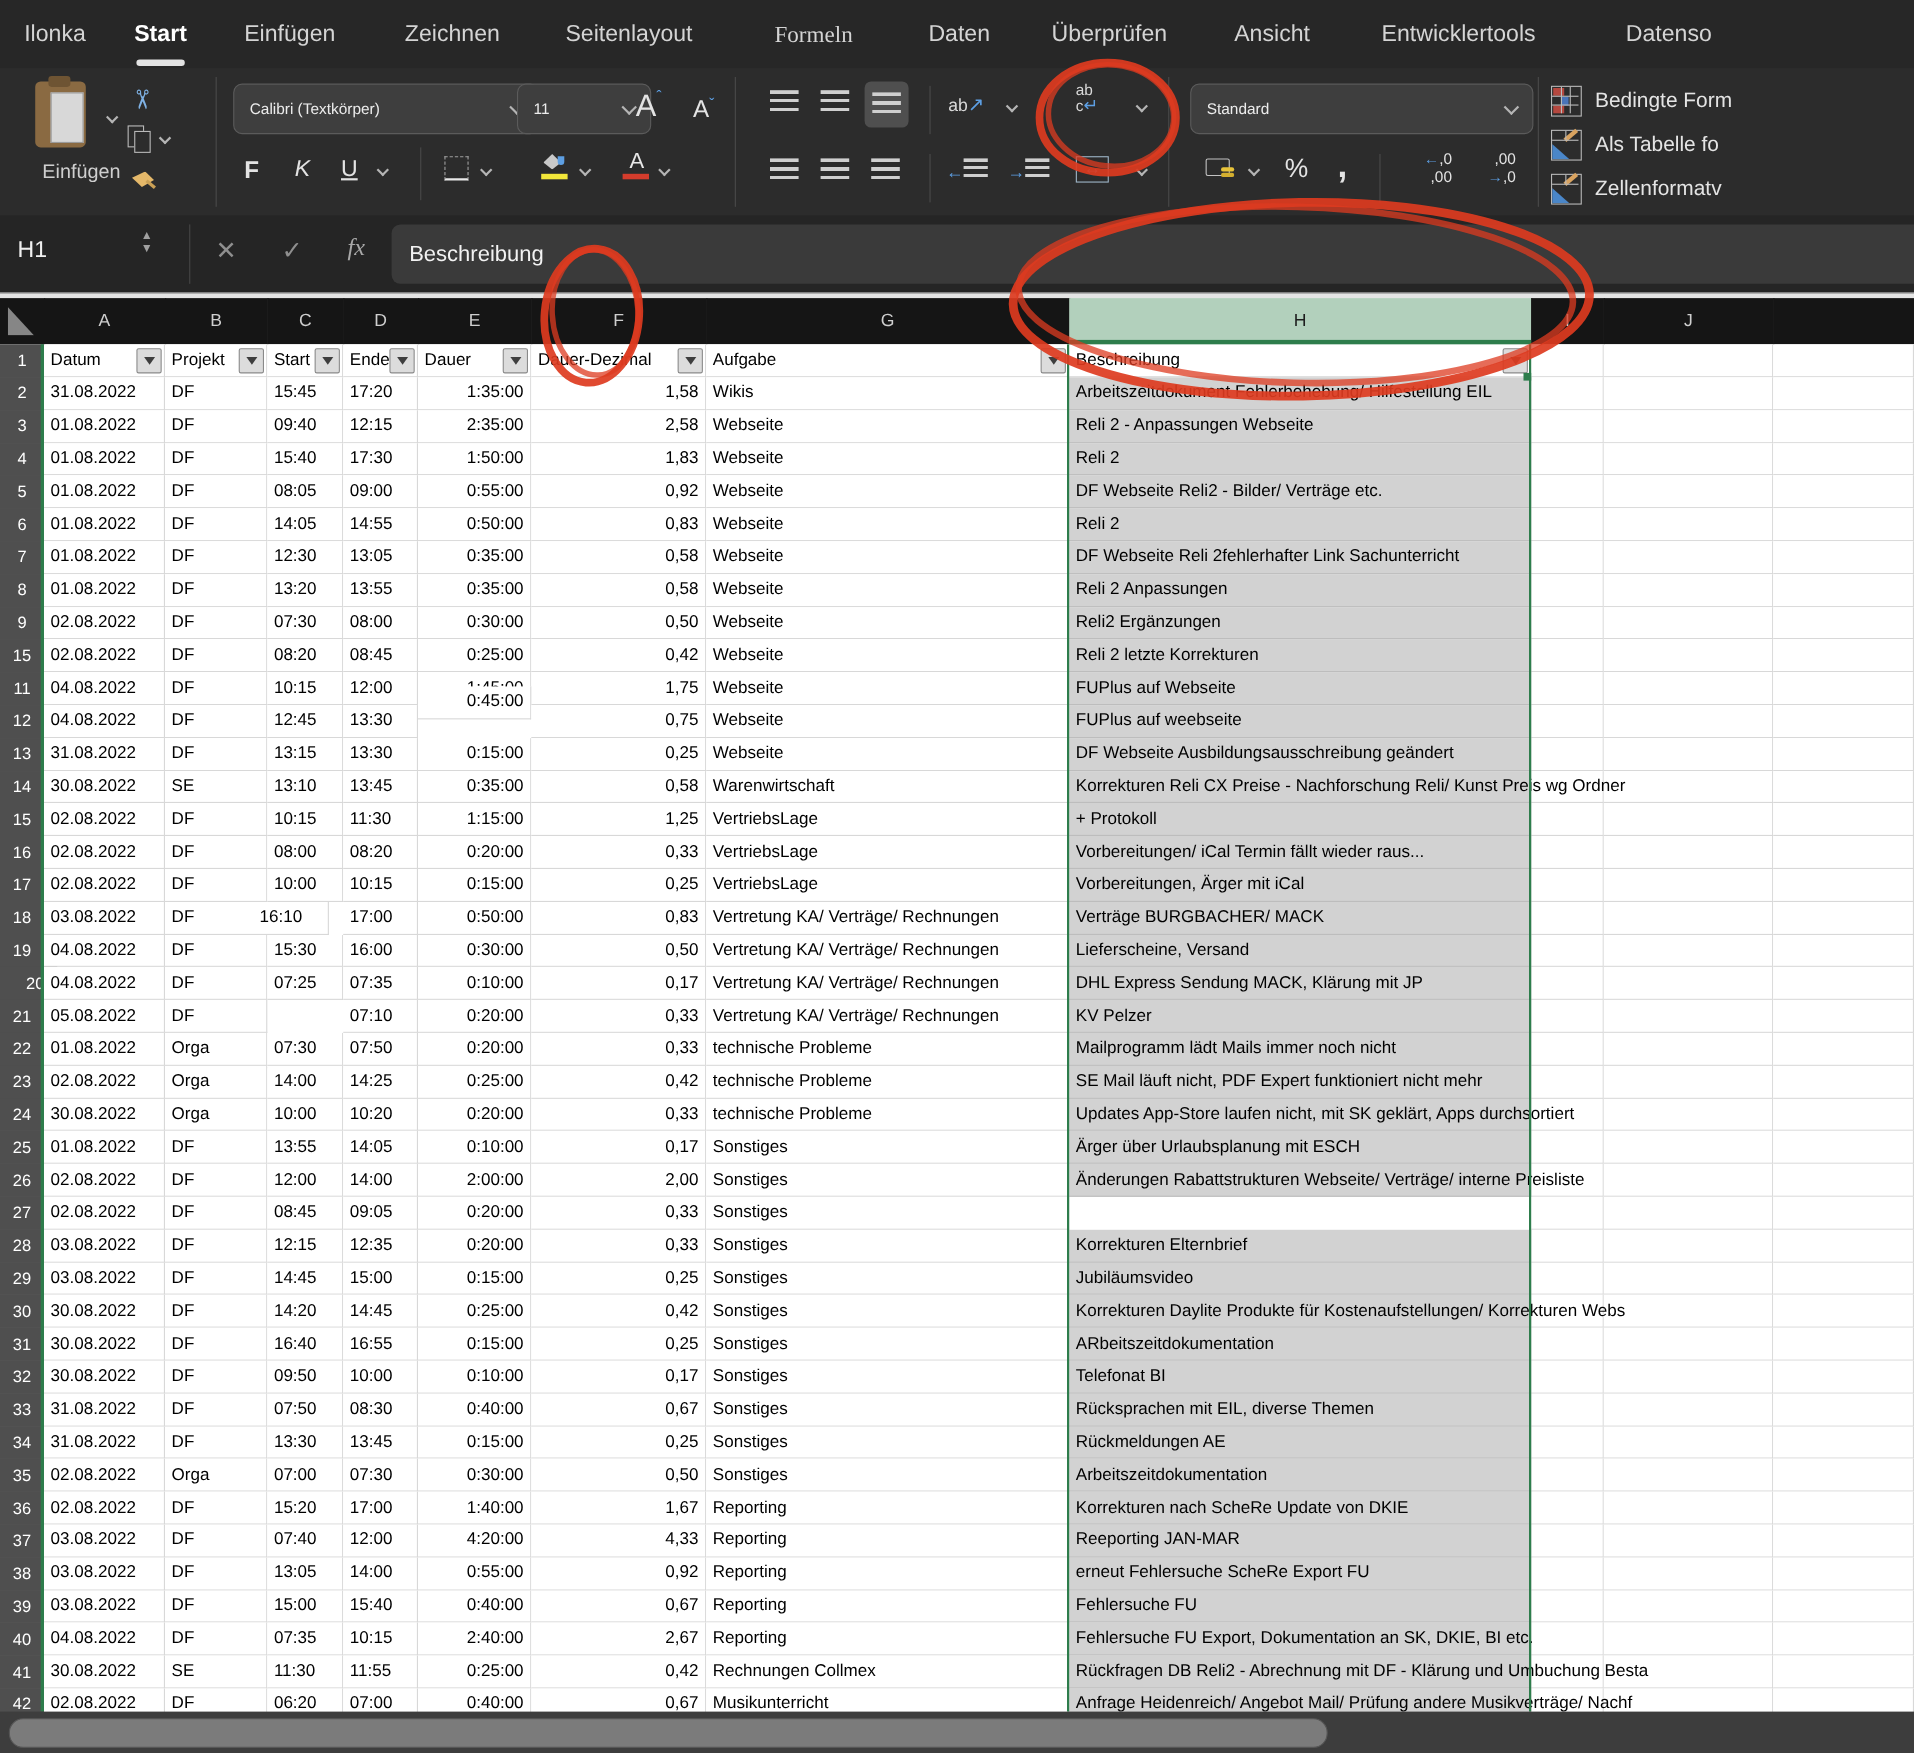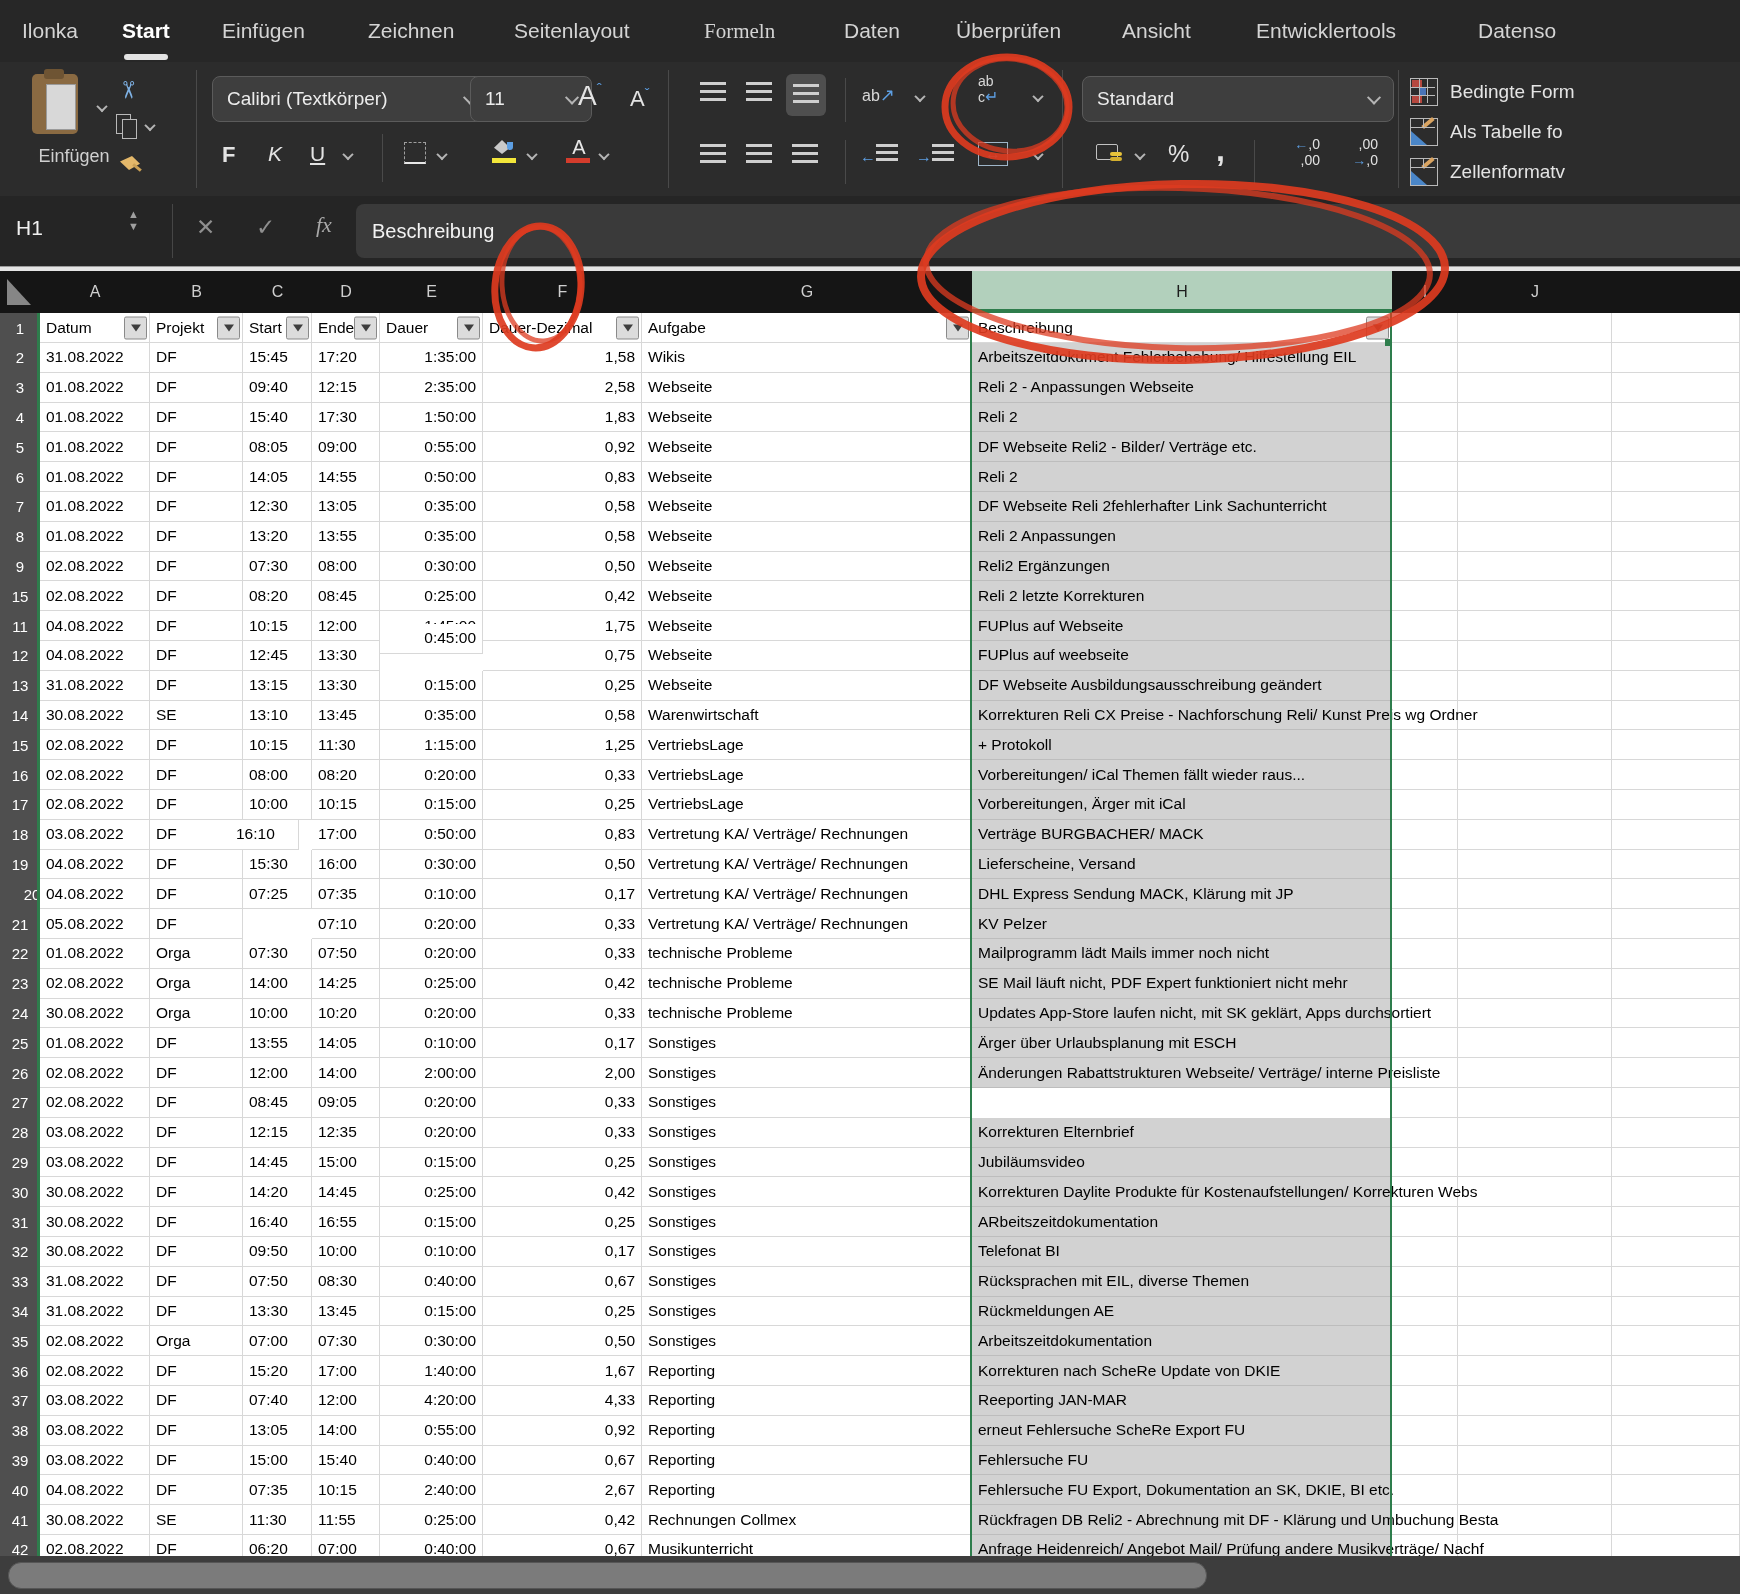--- a/index.html
+++ b/index.html
@@ -13,21 +13,21 @@
   .menutab.active{color:#fff;font-weight:bold;}
   .menutab.active::after{content:"";position:absolute;left:2px;right:2px;bottom:2px;height:6px;
            border-radius:4px;background:#e3e3e3;}
   
   #ribbon{position:absolute;left:0;top:62px;width:1740px;height:134px;background:#2c2c2c;}
   .rdiv{position:absolute;top:8px;width:1px;height:118px;background:#4a4a4a;}
   .rlabel{color:#e4e4e4;font-size:19px;white-space:nowrap;}
   .chev{display:inline-block;width:8px;height:8px;border-right:2px solid #b5b5b5;
         border-bottom:2px solid #b5b5b5;transform:rotate(45deg) translate(-1px,-1px);}
   .selbox{position:absolute;background:#3e3e3e;border:1px solid #5b5b5b;border-radius:8px;
-        display:flex;align-items:center;color:#ececec;font-size:19px;padding:0 14px;}
+        display:flex;align-items:center;color:#ececec;font-size:14px;padding:0 14px;}
   .selbox .chev{margin-left:auto;}
   .glyphbtn{position:absolute;color:#e3e3e3;cursor:default;}
   .bars{display:inline-block;width:26px;height:22px;
         background:repeating-linear-gradient(#cfcfcf 0 3px,transparent 3px 8px);}
   .barsS{display:inline-block;width:22px;height:18px;
         background:repeating-linear-gradient(#cfcfcf 0 3px,transparent 3px 7px);}
   .blue{color:#5d9fe3;}
   .icon-grid{display:inline-block;width:26px;height:26px;border:1px solid #b9b9b9;position:relative;}
   
   #fbar{position:absolute;left:0;top:196px;width:1740px;height:70px;background:#252525;}
@@ -704,21 +704,21 @@
       <div class="cell right" style="left: 380px; top: 489.2px; width: 103px; height: 29.8px;">
         <span>0:20:00</span>
       </div>
       <div class="cell right" style="left: 483px; top: 489.2px; width: 159px; height: 29.8px;">
         <span>0,33</span>
       </div>
       <div class="cell" style="left: 642px; top: 489.2px; width: 330px; height: 29.8px;">
         <span>VertriebsLage</span>
       </div>
       <div class="cell hcol" style="left: 972px; top: 489.2px; width: 420px; height: 29.8px;">
-        <span class="txt">Vorbereitungen/ iCal Themen fällt wieder raus...</span>
+        <span class="txt">Vorbereitungen/ iCal Termin fällt wieder raus...</span>
       </div>
       <div class="cell" style="left: 1392px; top: 489.2px; width: 66px; height: 29.8px;"></div>
       <div class="cell" style="left: 1458px; top: 489.2px; width: 154px; height: 29.8px;"></div>
       <div class="cell" style="left: 1612px; top: 489.2px; width: 128px; height: 29.8px;"></div>
       <div class="rownum" style="top: 519px; height: 29.8px;">17</div>
       <div class="cell" style="left: 40px; top: 519px; width: 110px; height: 29.8px;">
         <span>02.08.2022</span>
       </div>
       <div class="cell" style="left: 150px; top: 519px; width: 93px; height: 29.8px;">
         <span>DF</span>

